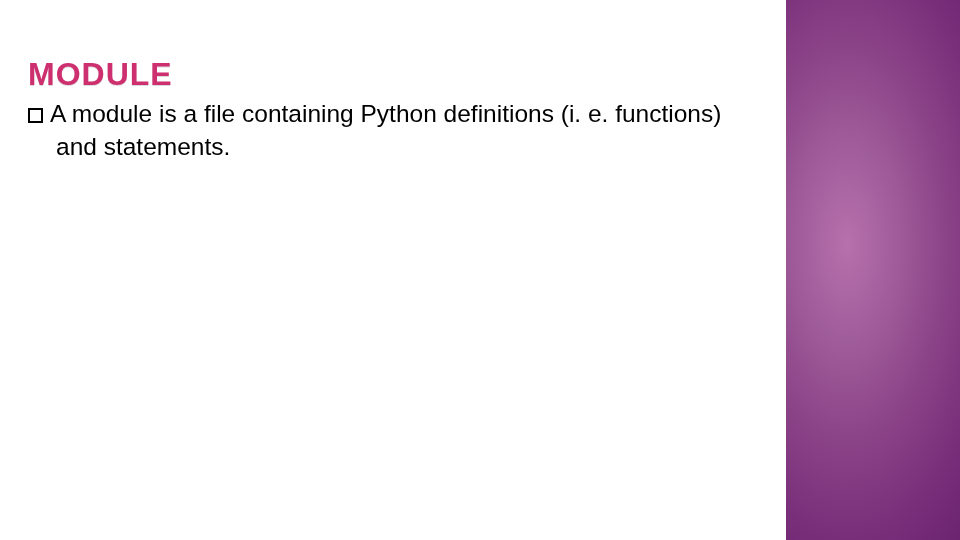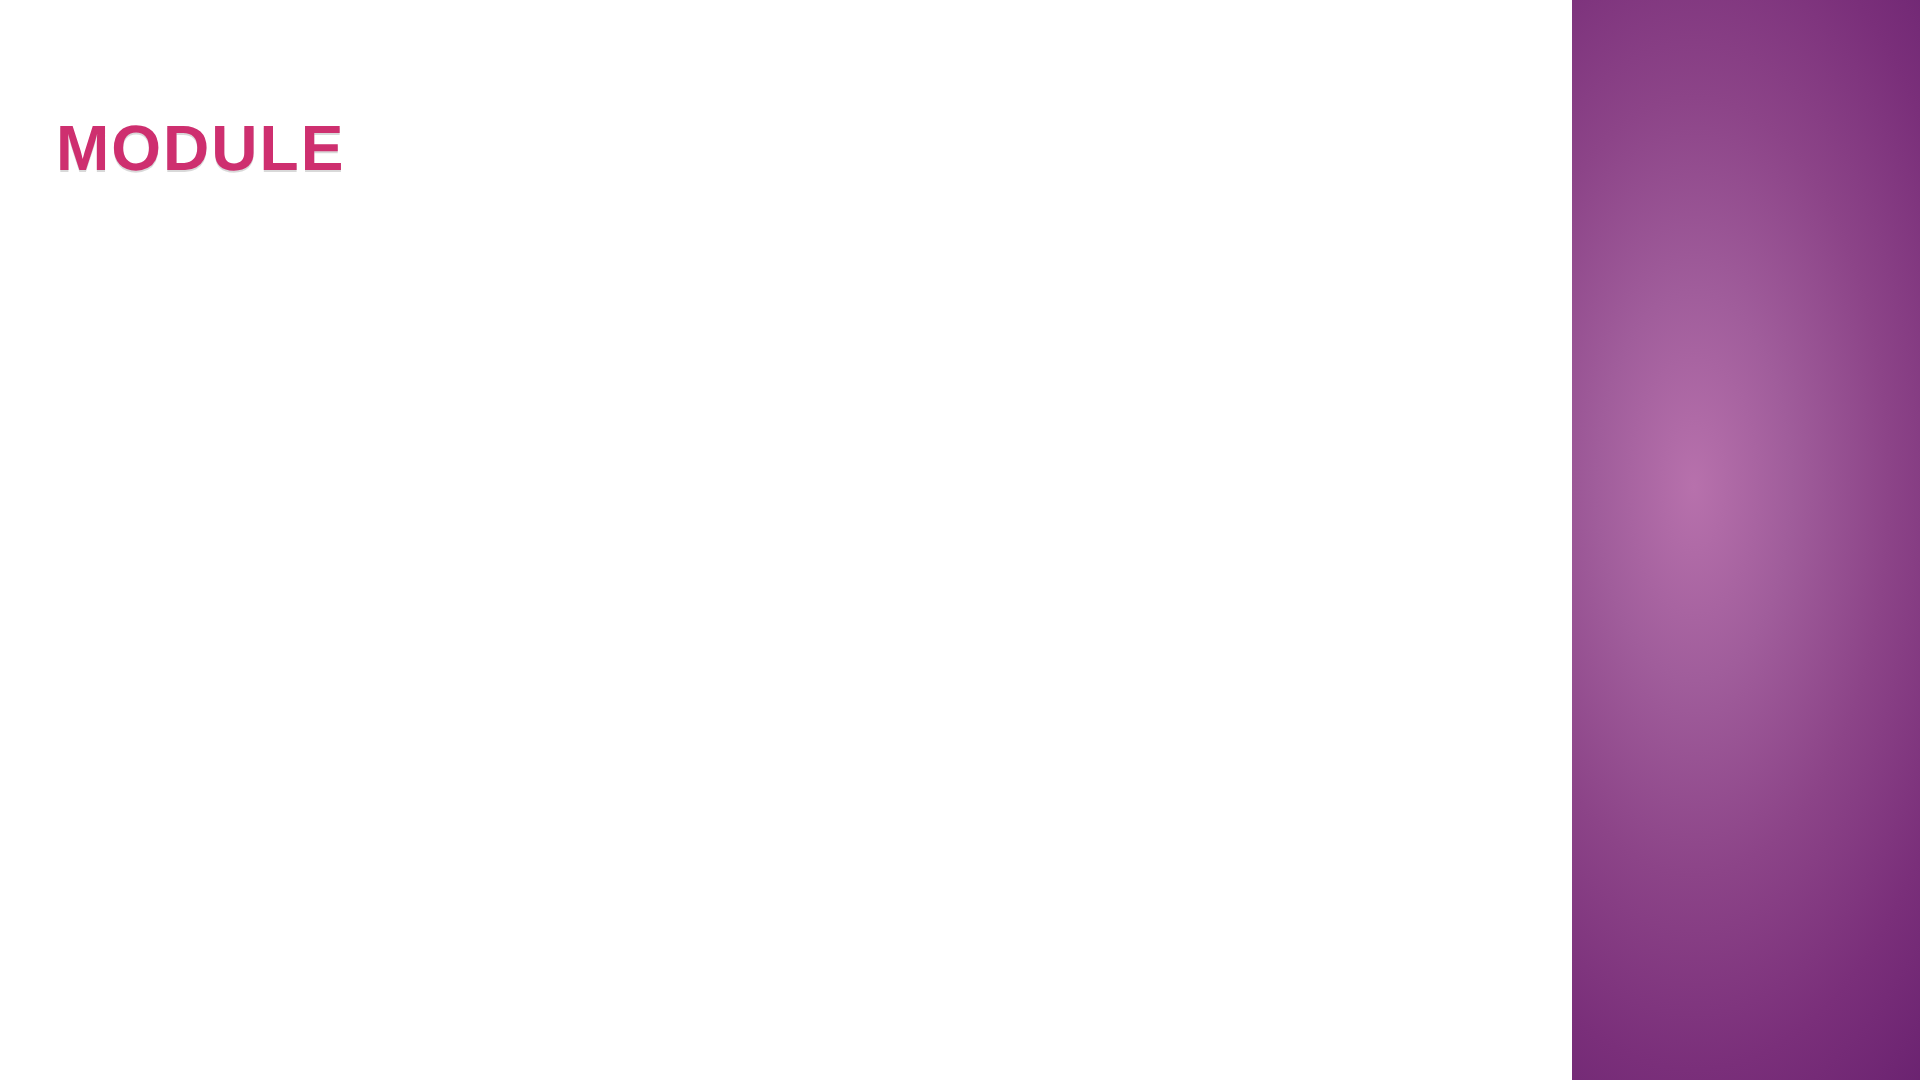--- a/index.html
+++ b/index.html
@@ -52,15 +52,18 @@
     vertical-align: -1px;
     margin-right: 7px;
   }
 </style>
 </head>
 <body>
 
 <div class="content">
   <h1 class="title">MODULE</h1>
   <div class="bullets">
+    <p class="bullet">
+      <span class="bullet-mark"></span><span>A module is a file containing Python definitions (i. e. functions) and statements.</span>
+    </p>
   </div>
 </div>
 <div class="sidebar"></div>
 
 </body></html>

